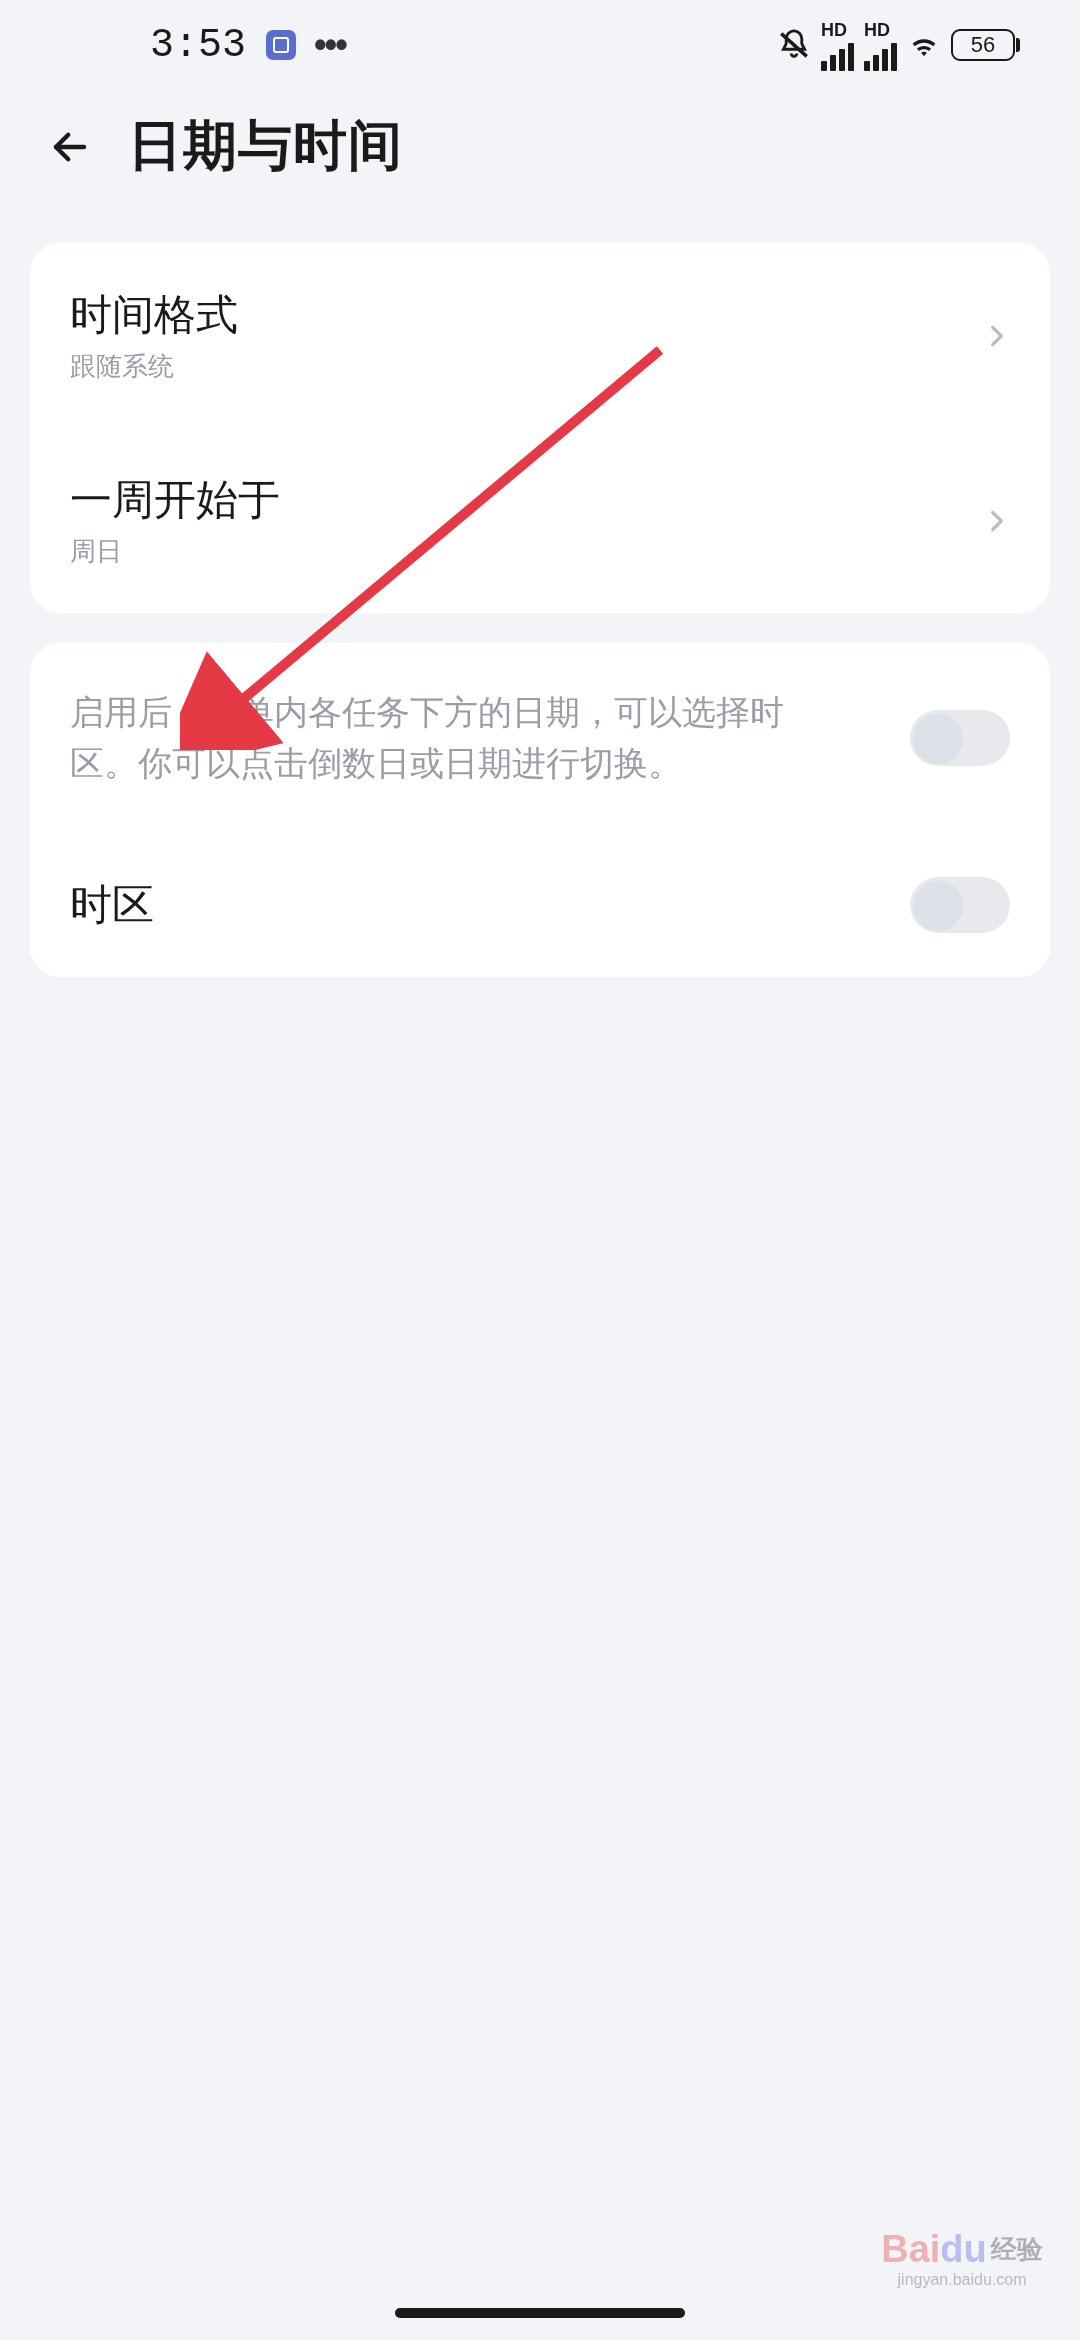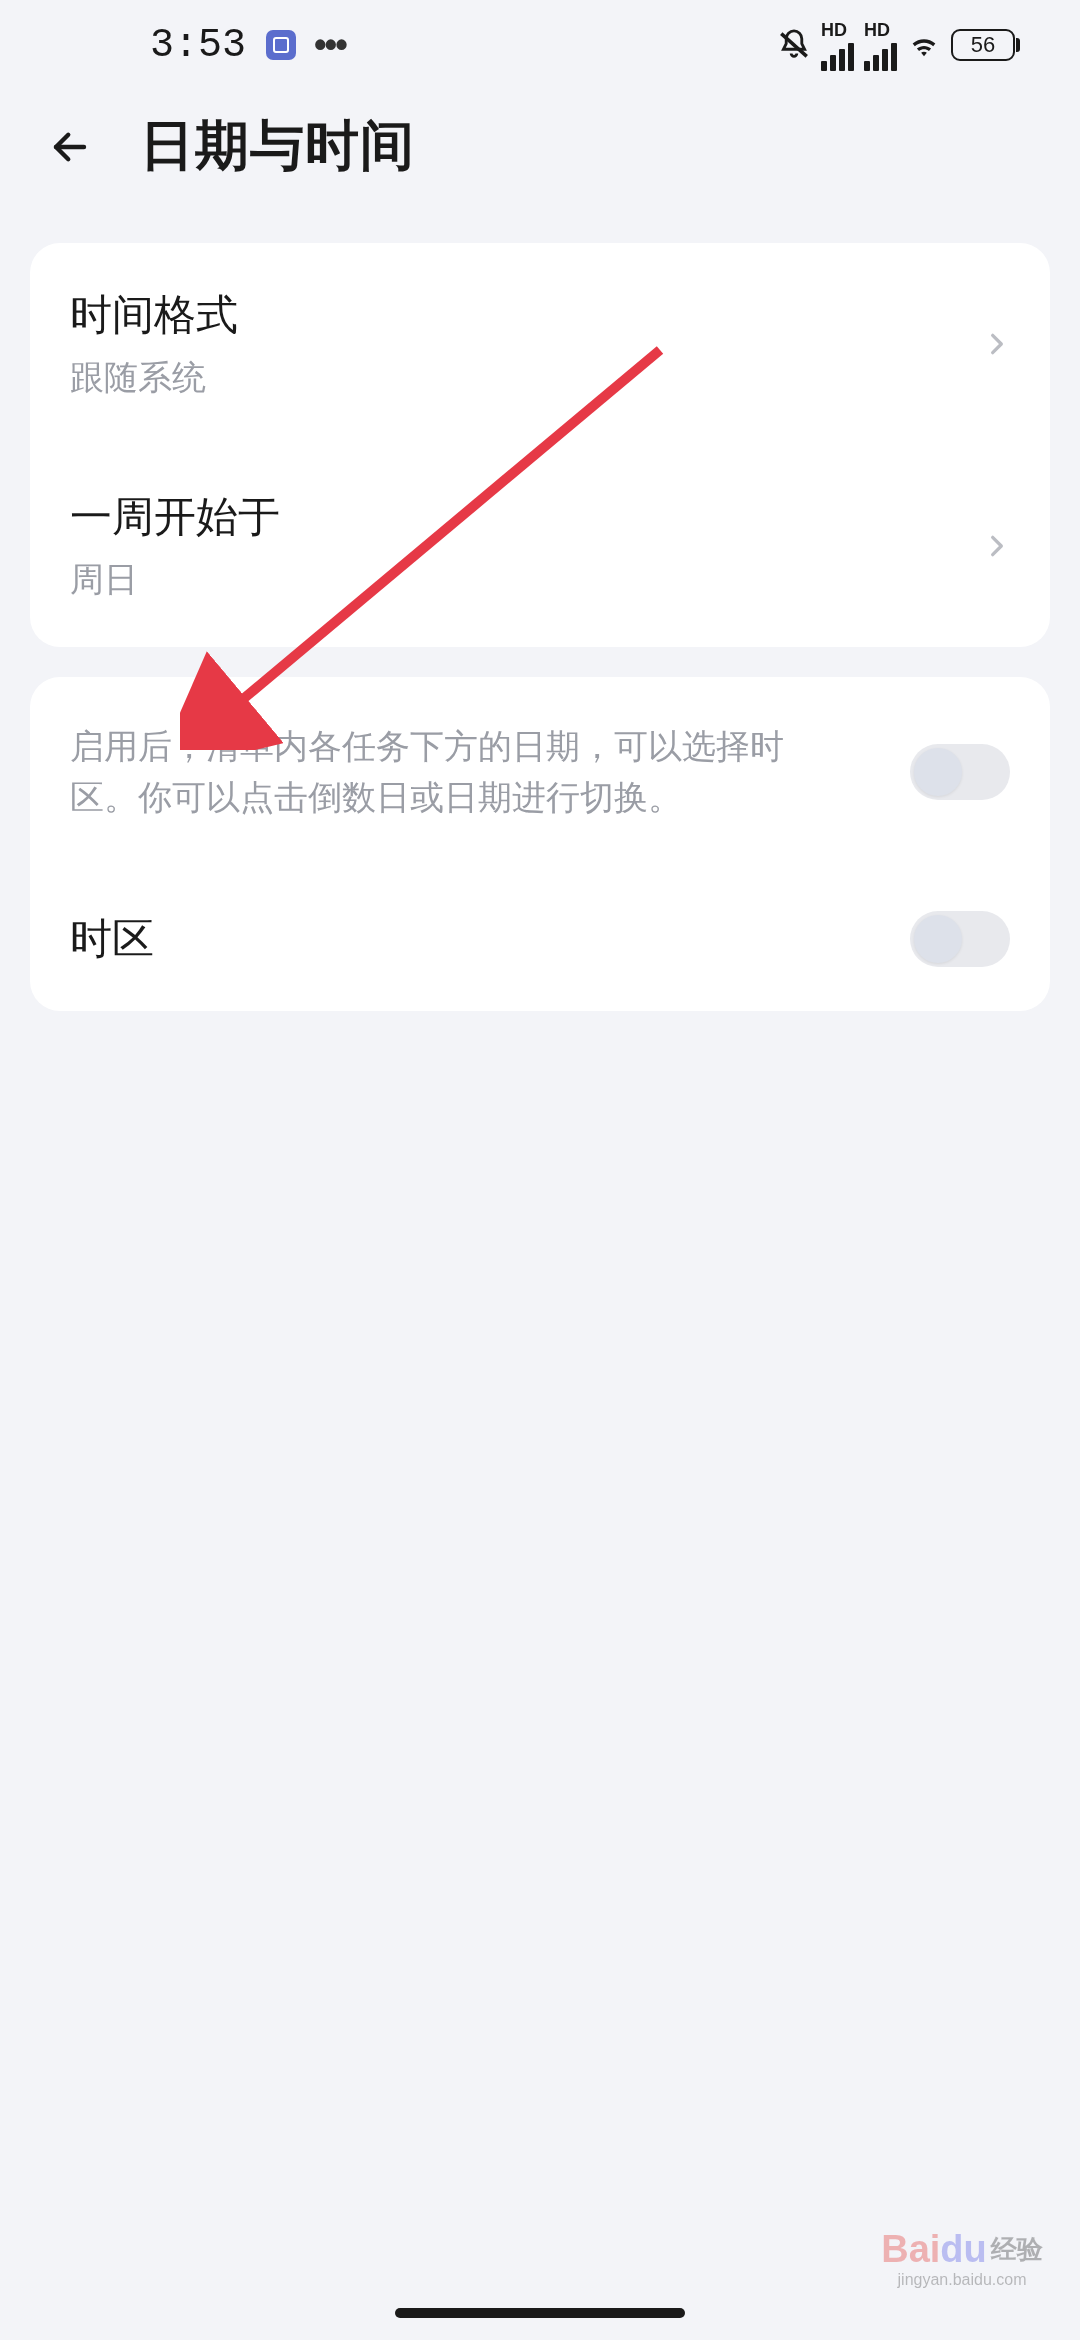--- a/index.html
+++ b/index.html
@@ -118,21 +118,21 @@
     }
     .battery-text {
       font-size: 22px;
       font-weight: 500;
       color: #1a1a1a;
     }
     .header {
       display: flex;
       align-items: center;
       padding: 20px 40px 30px;
-      gap: 40px;
+      gap: 28px;
     }
     .back-button {
       width: 60px;
       height: 60px;
       display: flex;
       align-items: center;
       justify-content: center;
     }
     .back-arrow {
       width: 42px;
@@ -157,29 +157,29 @@
       display: flex;
       align-items: center;
       justify-content: space-between;
       padding: 44px 40px;
       min-height: 130px;
     }
     .setting-text {
       flex: 1;
       display: flex;
       flex-direction: column;
-      gap: 12px;
+      gap: 6px;
     }
     .setting-title {
       font-size: 42px;
       color: #1a1a1a;
       font-weight: 400;
     }
     .setting-subtitle {
-      font-size: 34px;
+      font-size: 26px;
       color: #9a9da5;
     }
     .setting-description {
       font-size: 34px;
       color: #9a9da5;
       line-height: 1.5;
       max-width: 720px;
     }
     .chevron {
       width: 26px;

